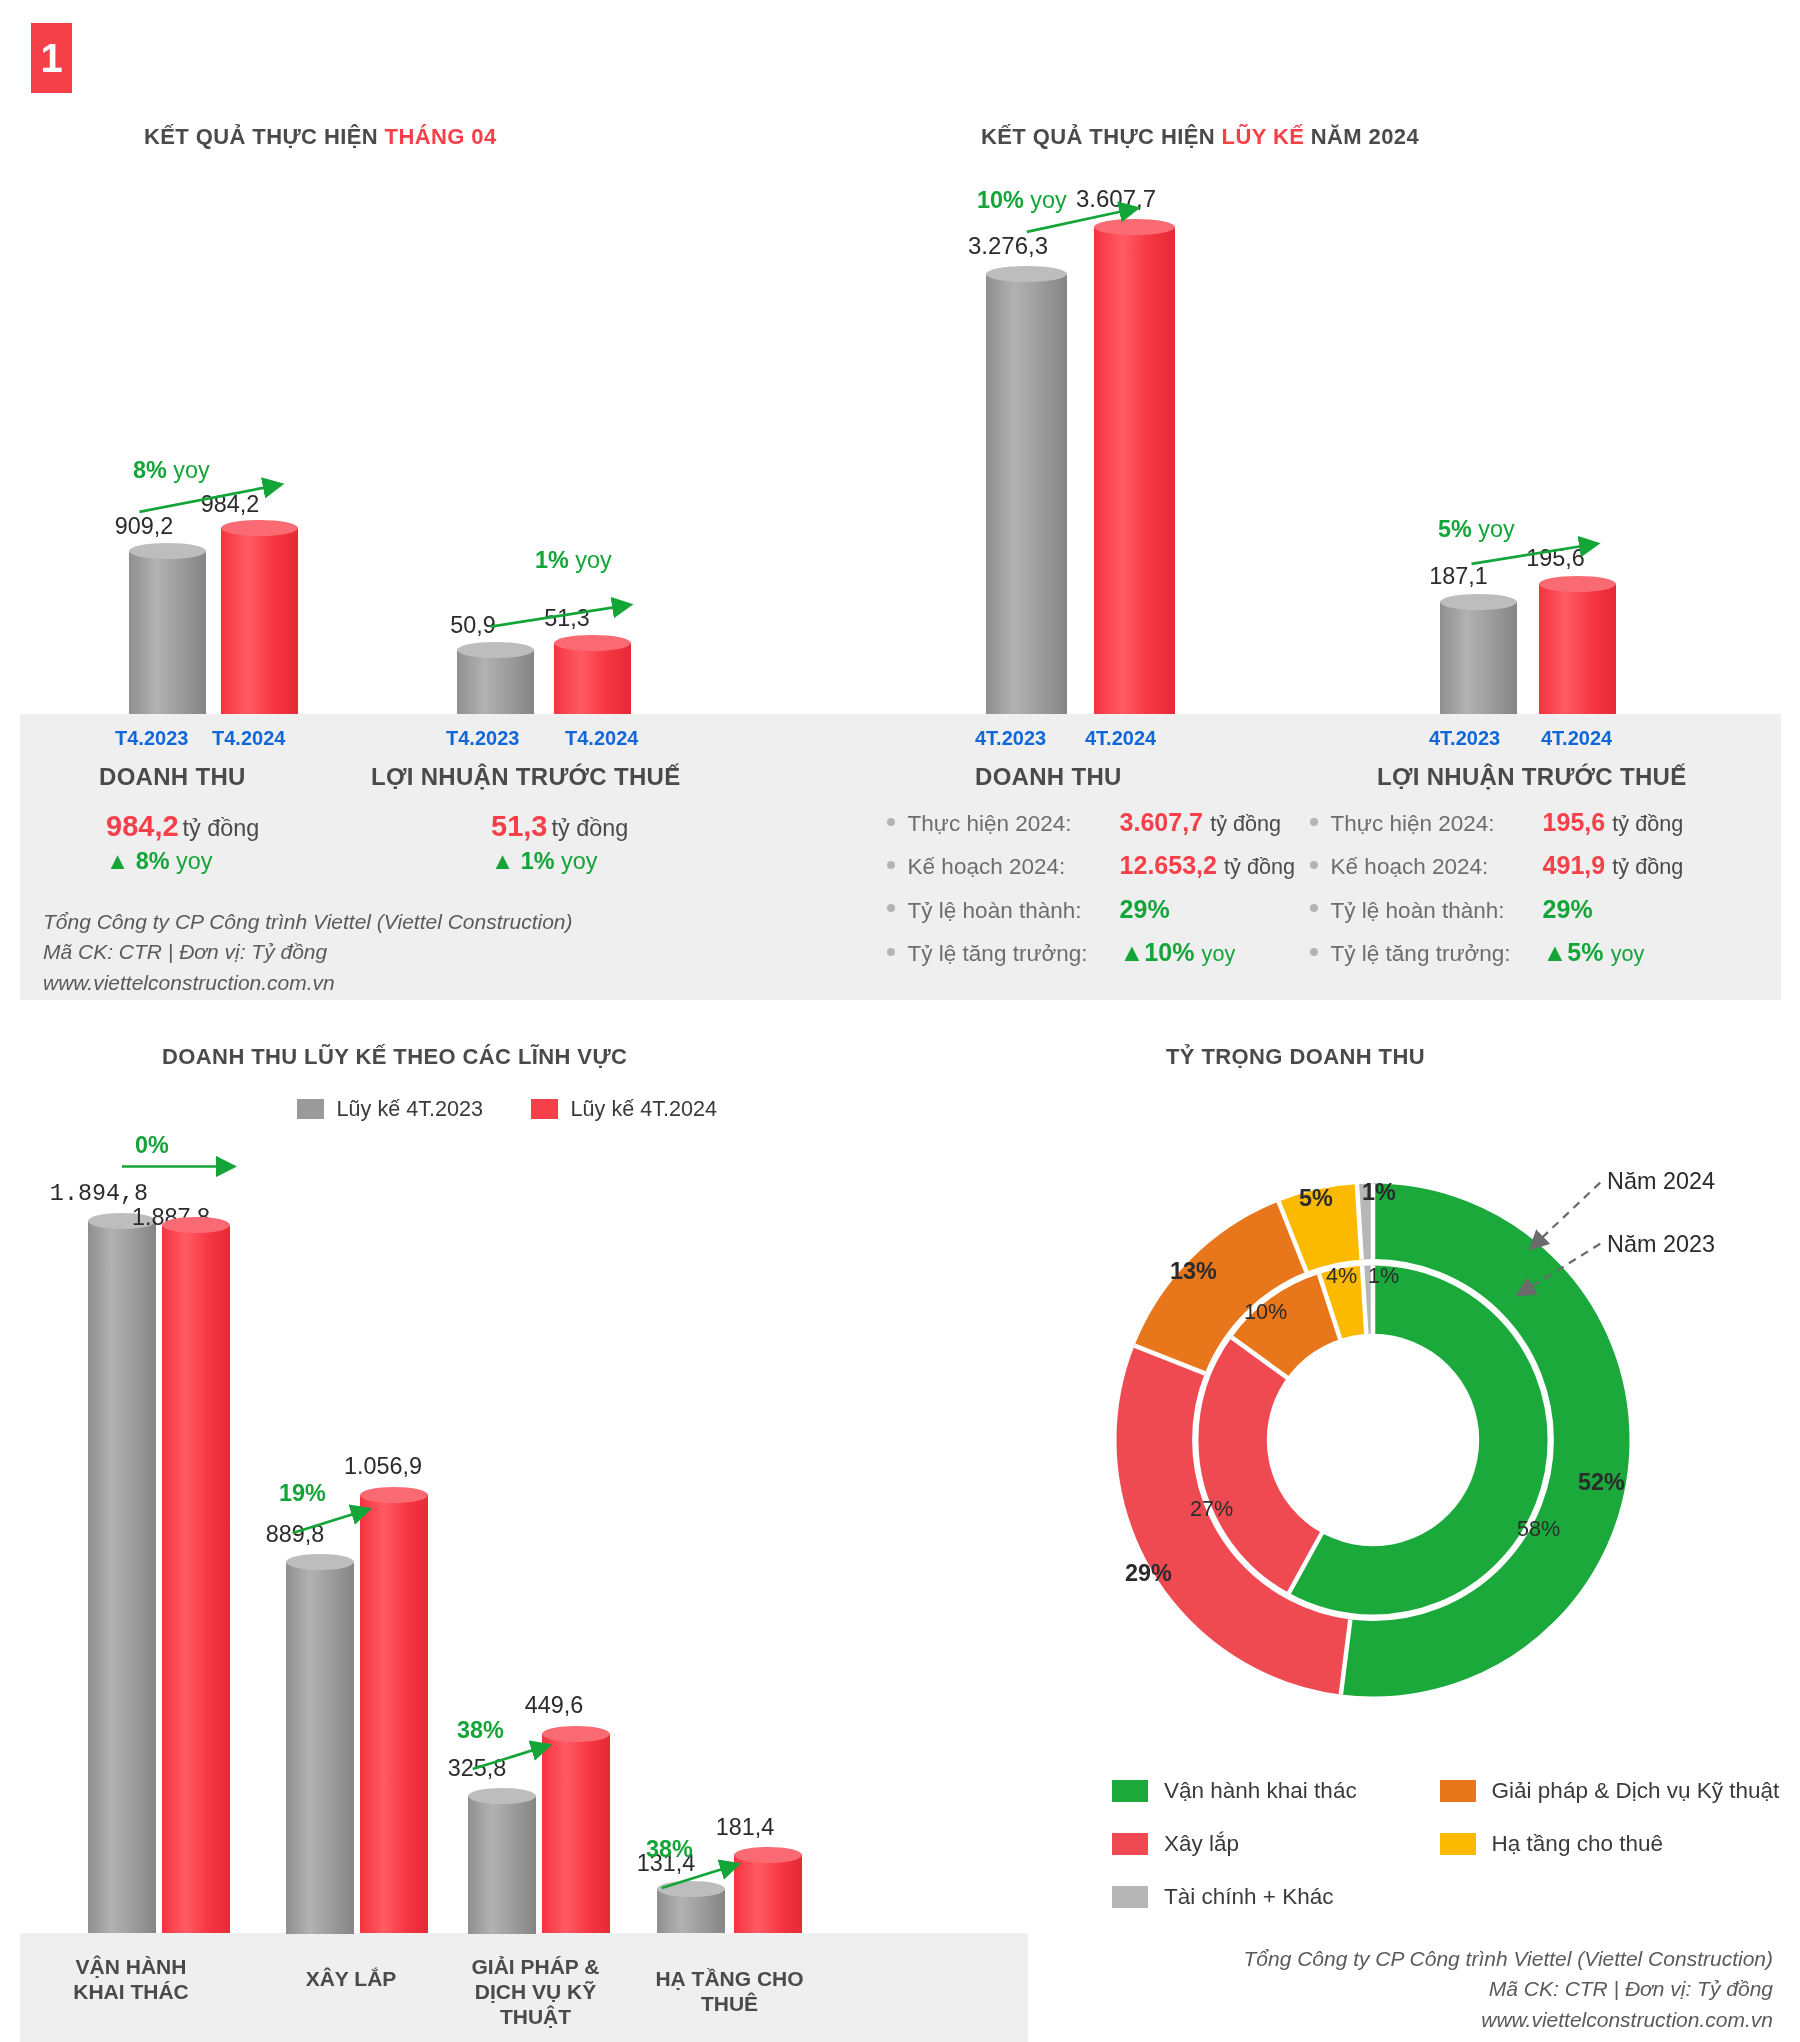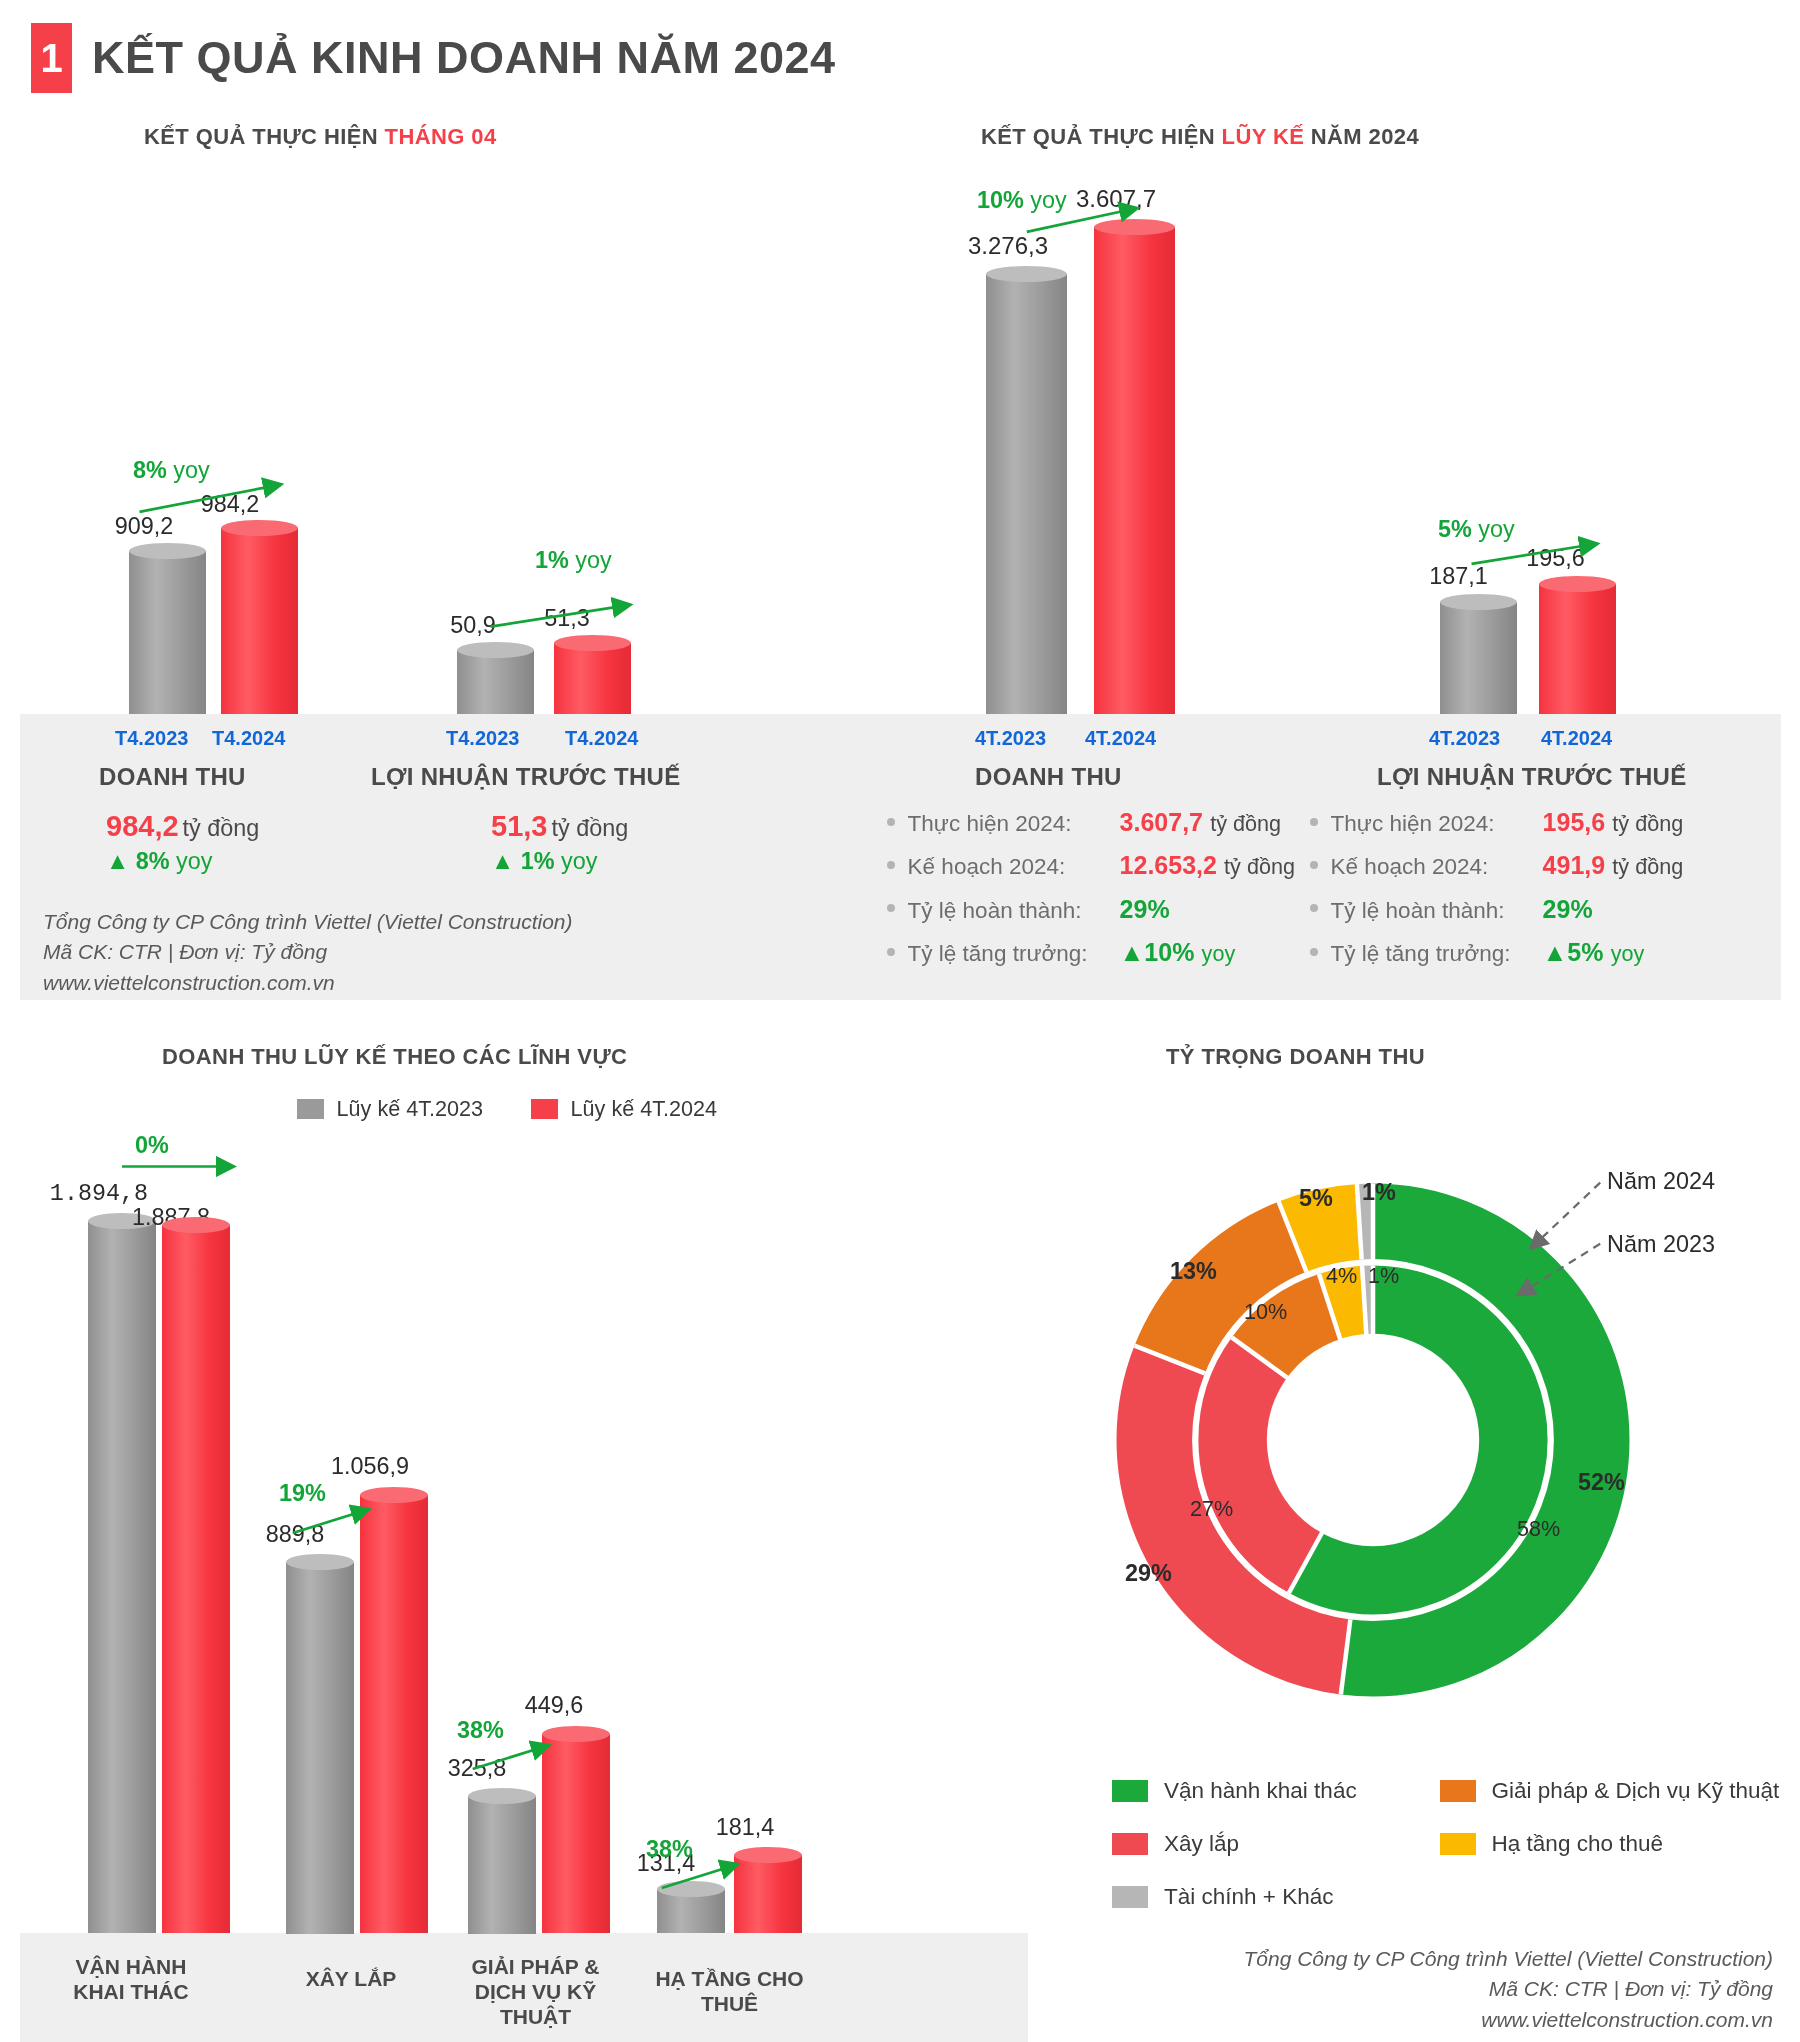--- a/index.html
+++ b/index.html
@@ -80,21 +80,20 @@
   .donut-lbl.inner{font-size:21.6px;color:#2b2b2b;}
   .ann{position:absolute;font-size:23.4px;color:#2b2b2b;white-space:nowrap;}
 </style>
 </head>
 <body>
 
 <div class="page">
 
   <div class="hdr">
     <div class="hdr-badge">1</div>
-    <div class="hdr-title">KẾT QUẢ KINH DOANH NĂM 2024</div>
   </div>
 
   <div class="sec-title" style="left:144px;top:124px;">
     <span>KẾT QUẢ THỰC HIỆN </span><span class="hl">THÁNG 04</span>
   </div>
 
   <div class="sec-title" style="left:981px;top:124px;">
     <span>KẾT QUẢ THỰC HIỆN </span><span class="hl">LŨY KẾ</span><span> NĂM 2024</span>
   </div>
 
@@ -328,21 +327,21 @@
       </defs>
     <line x1="5" y1="14" x2="128" y2="14" stroke="#13a538" stroke-width="3" marker-end="url(#ah5)"></line>
   </svg>
   <div class="catlbl" style="left:50px;top:1955px;width:162px;">VẬN HÀNH KHAI THÁC</div>
 
   <div class="val" style="left:223px;top:1521px;width:144px;">889,8</div>
   <div class="cyl gray" style="left:286px;top:1554px;width:68px;height:380px;">
     <div class="body"></div>
     <div class="cap"></div>
   </div>
-  <div class="val" style="left:289px;top:1453px;width:162px;">1.056,9</div>
+  <div class="val" style="left:302px;top:1453px;width:162px;">1.056,9</div>
   <div class="cyl red" style="left:360px;top:1487px;width:68px;height:446px;">
     <div class="body"></div>
     <div class="cap"></div>
   </div>
   <div class="yoy" style="left:279px;top:1480px;">19%</div>
   <svg class="arrow" style="left:288px;top:1499px;" width="99" height="43" viewBox="0 0 110 48">
     <defs>
         <marker id="ah6" markerWidth="8" markerHeight="8" refX="6" refY="4" orient="auto">
       <path d="M0,0 L8,4 L0,8 z" fill="#13a538"></path>
         </marker>

